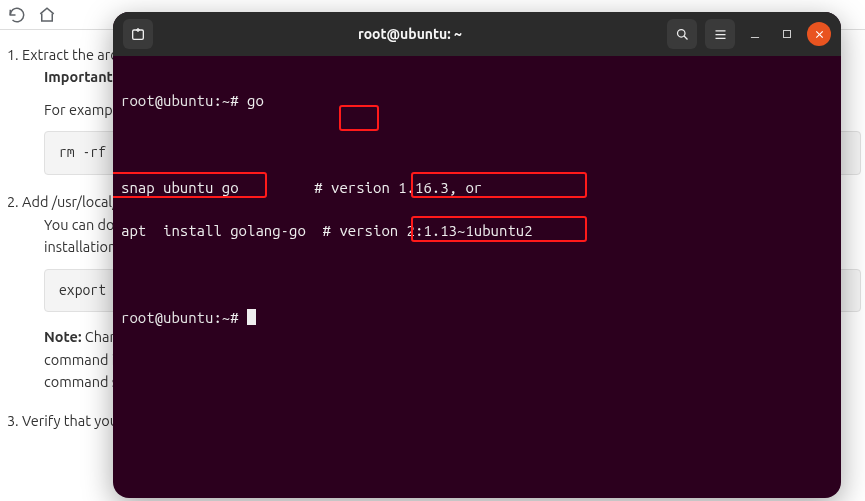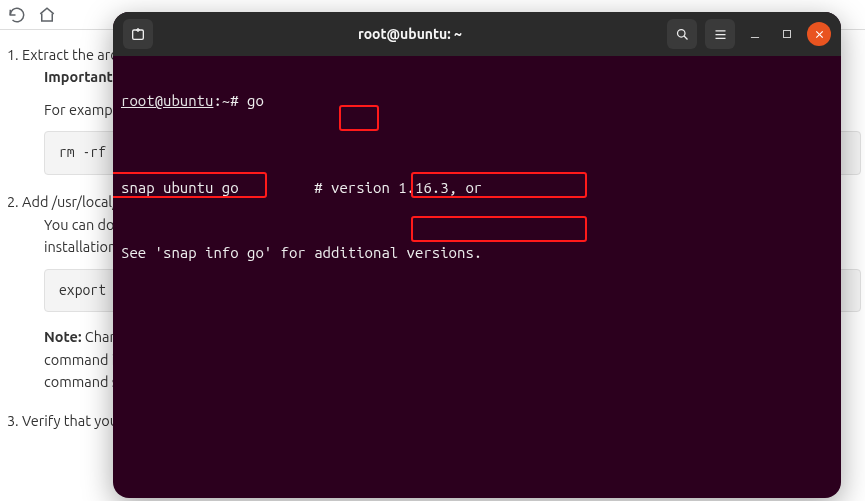--- a/index.html
+++ b/index.html
@@ -112,21 +112,21 @@
       flex: 1;
       padding: 12px 8px 8px 8px;
       font-family: "Ubuntu Mono", Menlo, Consolas, monospace;
       font-size: 15px;
       line-height: 1.45;
       color: #eeeeee;
       position: relative;
       white-space: pre;
     }
     .term-line { white-space: pre; }
-    .prompt-userhost { color: #e6e6e6; text-decoration: underline; }
+    .prompt-userhost { color: #e6e6e6; }
     .cursor {
       display: inline-block;
       width: 9px;
       height: 16px;
       background: #eeeeee;
       vertical-align: -2px;
     }
     .hl-box {
       position: absolute;
       border: 2px solid #ff1a1a;
@@ -226,22 +226,23 @@
           </svg>
       </div>
     </div>
   </div>
 
   <div class="terminal-body">
 <div class="term-line"><span class="prompt-userhost">root@ubuntu</span><span>:~# </span><span>go</span></div>
 <div class="term-line"></div>
 <div class="term-line"></div>
 <div class="term-line">snap ubuntu go         # version 1.16.3, or</div>
-<div class="term-line"></div>
-<div class="term-line">See 'snap info go' for additional versions.</div>
-<div class="term-line"></div>
+<div class="term-line">apt  install golang-go  # version 2:1.13~1ubuntu2</div>
+<div class="term-line"></div>
+<div class="term-line"></div>
+<div class="term-line"><span class="prompt-userhost">root@ubuntu</span><span>:~# </span><span class="cursor"></span></div>
 
     <div class="hl-box hl1"></div>
     <div class="hl-box hl2"></div>
     <div class="hl-box hl3"></div>
     <div class="hl-box hl4"></div>
   </div>
 </div>
 
 </body></html>

